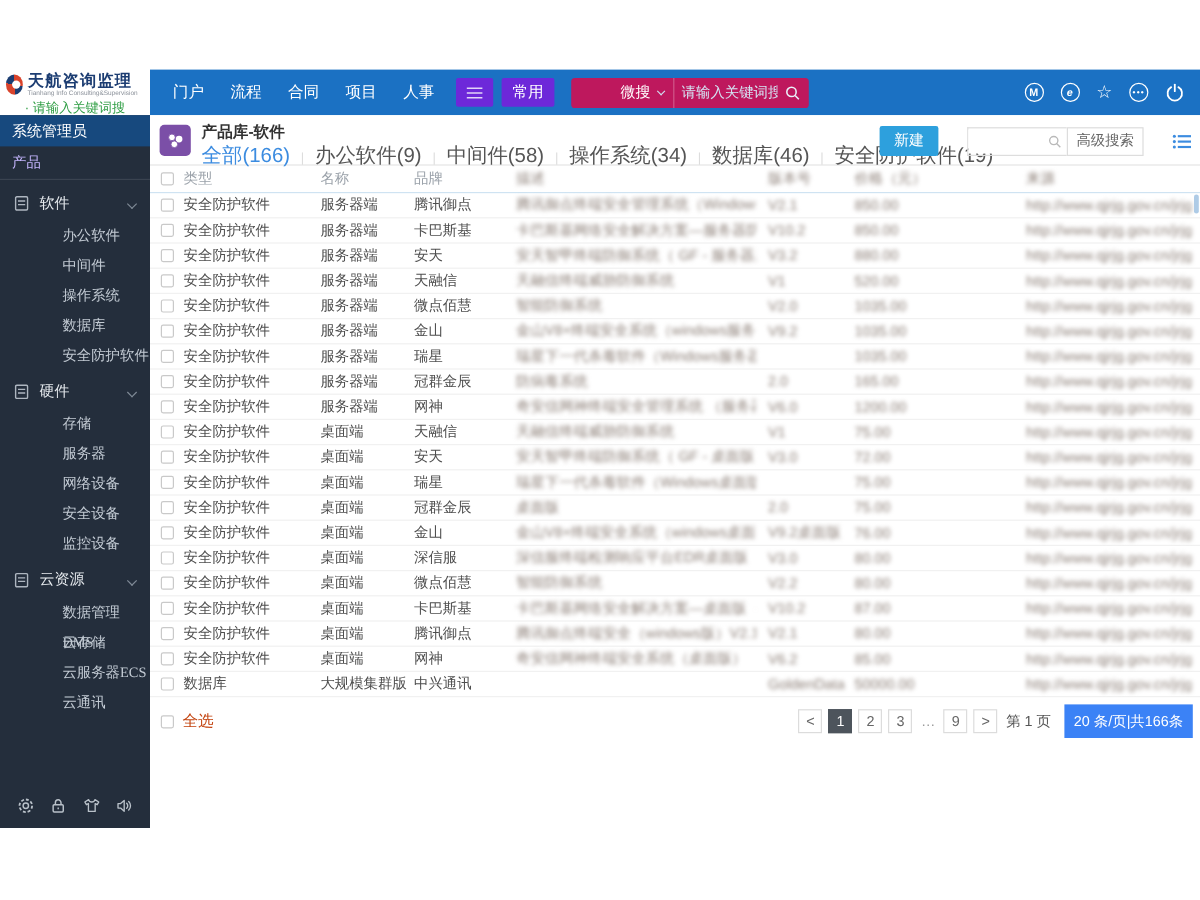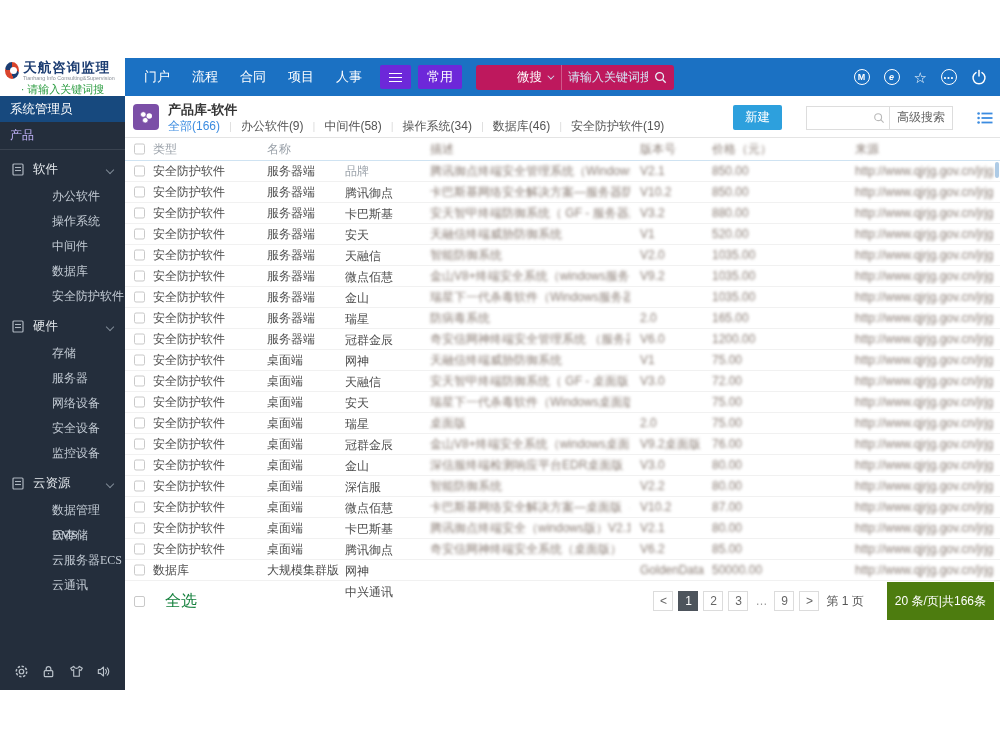--- a/index.html
+++ b/index.html
@@ -52,58 +52,58 @@
   .side-foot { position:absolute; bottom:0; left:0; right:0; height:38px; display:flex;
     align-items:center; justify-content:space-around; padding:0 8px; }
   .foot-ic { display:flex; }
 
   
   .main { position:absolute; left:125px; top:38px; right:0; bottom:0; background:#fff; }
   .content-head { position:relative; height:42px; border-bottom:1px solid #e4e4e4; }
   .module-icon { position:absolute; left:8px; top:8px; width:26px; height:26px; border-radius:4px;
     background:#7b4fa7; display:flex; align-items:center; justify-content:center; }
   .page-title { position:absolute; left:43px; top:5px; font-size:13px; font-weight:bold; color:#333; }
-  .tabs { position:absolute; left:43px; top:22px; display:flex; align-items:center; font-size:12px; color:#555;justify-content:flex-end; }
+  .tabs { position:absolute; left:43px; top:22px; display:flex; align-items:center; font-size:17px; color:#555;justify-content:flex-end; }
   .tab { cursor:pointer; }
   .tab + .tab::before { content:"|"; color:#ddd; margin:0 9px; font-size:11px; }
   .tab.active { color:#3c8ce0; }
   .head-controls { position:absolute; right:7px; top:9px; display:flex; align-items:center; gap:24px; }
   .new-btn { background:#2da0dd; color:#fff; font-size:12.5px; padding:4px 12px; border-radius:2px; cursor:pointer; }
   .adv-search { display:flex; align-items:center; height:24px; }
   .mini-input-wrap { display:flex; align-items:center; border:1px solid #ddd; border-right:none; height:24px; }
   .mini-input { border:none; outline:none; width:66px; height:20px; font-size:12px; padding:0 4px; font-family:inherit; }
   .adv-label { border:1px solid #ddd; padding:0 7px; font-size:12px; color:#666; height:24px;
     display:flex; align-items:center; cursor:pointer; background:#fff; }
   .list-toggle { display:flex; cursor:pointer; }
 
   
   .table-head { position:relative; height:23px; border-bottom:1px solid #cfe3f2; font-size:12px; color:#9aa1a9; }
   .row { position:relative; height:21px; border-bottom:1px solid #f1f1f1; font-size:12px; color:#4e4e4e; }
   .cell { position:absolute; top:50%; transform:translateY(-50%); white-space:nowrap; overflow:hidden; }
   .cb { position:absolute; left:9px; top:50%; transform:translateY(-50%); width:11px; height:11px;
     border:1px solid #c9c9c9; border-radius:2px; background:#fff; cursor:pointer; }
-  .c-type { left:28px; } .c-name { left:130px;margin-left:12px; } .c-brand { left:220px;margin-top:22px; }
+  .c-type { left:28px; } .c-name { left:130px;margin-left:12px; } .c-brand { left:220px; }
   .c-desc { left:305px; max-width:200px; } .c-ver { left:515px; max-width:66px; }
   .c-price { left:587px; } .c-src { left:730px; max-width:138px; }
   .blur { filter:blur(1.8px); color:#8c7f77; }
   .scroll-thumb { position:absolute; right:1px; top:66px; width:4px; height:16px; background:#aecbe6; border-radius:2px; }
 
   
   .foot { display:flex; align-items:center; margin-top:8px; padding:0 6px 0 9px; height:24px; }
-  .select-all { display:flex; align-items:center; gap:20px; font-size:16px; color:#15803d; }
+  .select-all { display:flex; align-items:center; gap:7px; font-size:13px; color:#c2410c; }
   .sa-box { width:11px; height:11px; border:1px solid #c9c9c9; border-radius:2px; background:#fff; cursor:pointer; }
   .pager { margin-left:auto; display:flex; align-items:center; gap:5px; font-size:12px; color:#666; }
   .pages { display:flex; align-items:center; gap:5px; }
   .pbox { min-width:20px; height:20px; border:1px solid #dcdcdc; display:flex; align-items:center;
     justify-content:center; padding:0 4px; background:#fff; cursor:pointer; }
   .pbox.active { background:#4d545c; color:#fff; border-color:#4d545c; }
   .pdots { padding:0 2px; color:#999; }
   .page-text { margin:0 2px; color:#555; }
-  .summary { background:#4d7c0f; color:#fff; height:38px; display:flex; align-items:center;
-    padding:0 8px; font-size:12px; margin-left:16px; }
+  .summary { background:#3b82f6; color:#fff; height:28px; display:flex; align-items:center;
+    padding:0 8px; font-size:12px; margin-left:4px; }
 </style>
 </head>
 <body>
 
 <div class="app">
 
   <div class="topbar">
     <div class="logo-panel">
       <div class="logo-row">
         <span class="logo-mark"></span>
@@ -164,22 +164,22 @@
             <svg width="12" height="13" viewBox="0 0 12 13">
               <rect x="1" y="1" width="10" height="11" rx="1" fill="none" stroke="#aeb6c0" stroke-width="1.2"></rect>
               <line x1="3" y1="4.5" x2="9" y2="4.5" stroke="#aeb6c0" stroke-width="1.1"></line>
               <line x1="3" y1="7.5" x2="9" y2="7.5" stroke="#aeb6c0" stroke-width="1.1"></line>
             </svg>
           </span>
           <span>软件</span>
           <span class="chev"></span>
         </div>
         <div class="sub-item">办公软件</div>
+        <div class="sub-item">中间件</div>
         <div class="sub-item">操作系统</div>
-        <div class="sub-item">中间件</div>
         <div class="sub-item">数据库</div>
         <div class="sub-item">安全防护软件</div>
         <div class="group-head">
           <span class="gicon">
             <svg width="12" height="13" viewBox="0 0 12 13">
               <rect x="1" y="1" width="10" height="11" rx="1" fill="none" stroke="#aeb6c0" stroke-width="1.2"></rect>
               <line x1="3" y1="4.5" x2="9" y2="4.5" stroke="#aeb6c0" stroke-width="1.1"></line>
               <line x1="3" y1="7.5" x2="9" y2="7.5" stroke="#aeb6c0" stroke-width="1.1"></line>
             </svg>
           </span>

